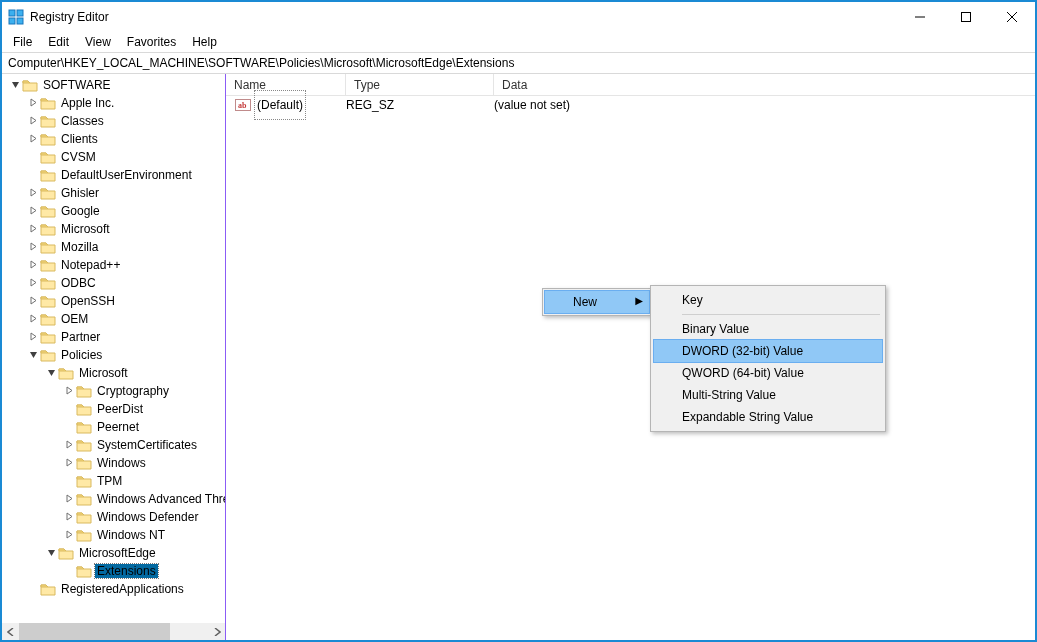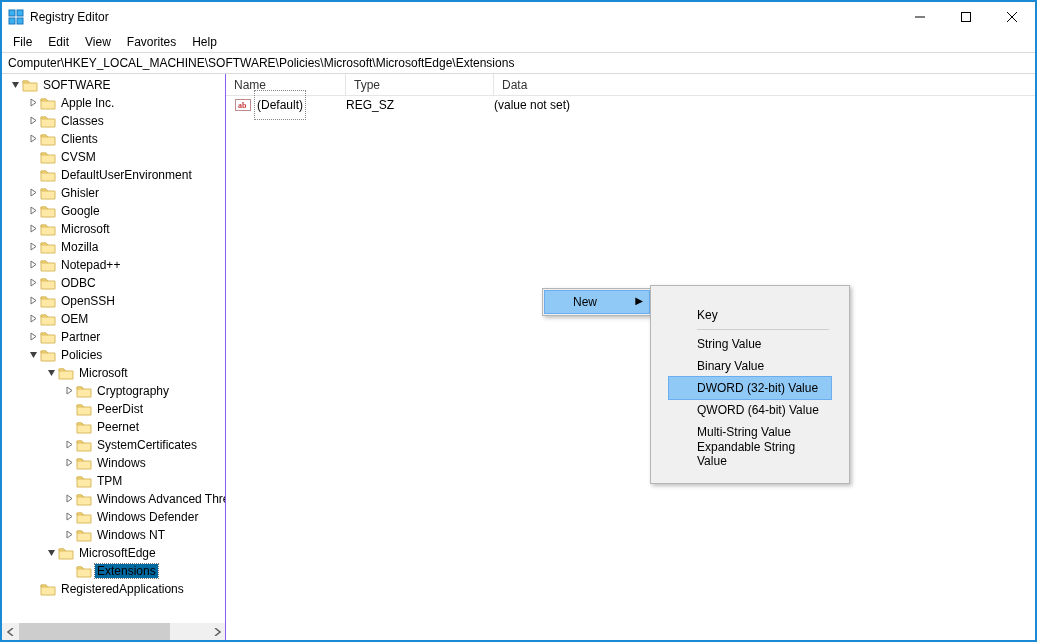--- a/index.html
+++ b/index.html
@@ -177,25 +177,25 @@
     outline: 1px solid #6aaef0;
   }
   .context-parent .item .arrow {
     position: absolute; right: 6px; top: 4px;
     font-size: 10px;
   }
   .context-sub {
     position: absolute;
     left: 424px;
     top: 211px;
-    width: 200px;
+    width: 236px;
     background: #f0f0f0;
     border: 1px solid #b5b5b5;
     box-shadow: 2px 2px 4px rgba(0,0,0,0.25);
-    padding: 18px;
+    padding: 3px;
   }
   .context-sub .item {
     height: 22px;
     display: flex;
     align-items: center;
     padding: 0 10px 0 28px;
   }
   .context-sub .sep {
     height: 1px;
     background: #cfcfcf;
@@ -612,23 +612,20 @@
           <span class="arrow">▶</span>
         </div>
       </div>
 
       <div class="context-sub" id="context-sub">
           <div class="item">
             <span>Key</span>
           </div>
           <div class="sep"></div>
           <div class="item">
-            <span>String Value</span>
-          </div>
-          <div class="item">
             <span>Binary Value</span>
           </div>
           <div class="item hover">
             <span>DWORD (32-bit) Value</span>
           </div>
           <div class="item">
             <span>QWORD (64-bit) Value</span>
           </div>
           <div class="item">
             <span>Multi-String Value</span>

